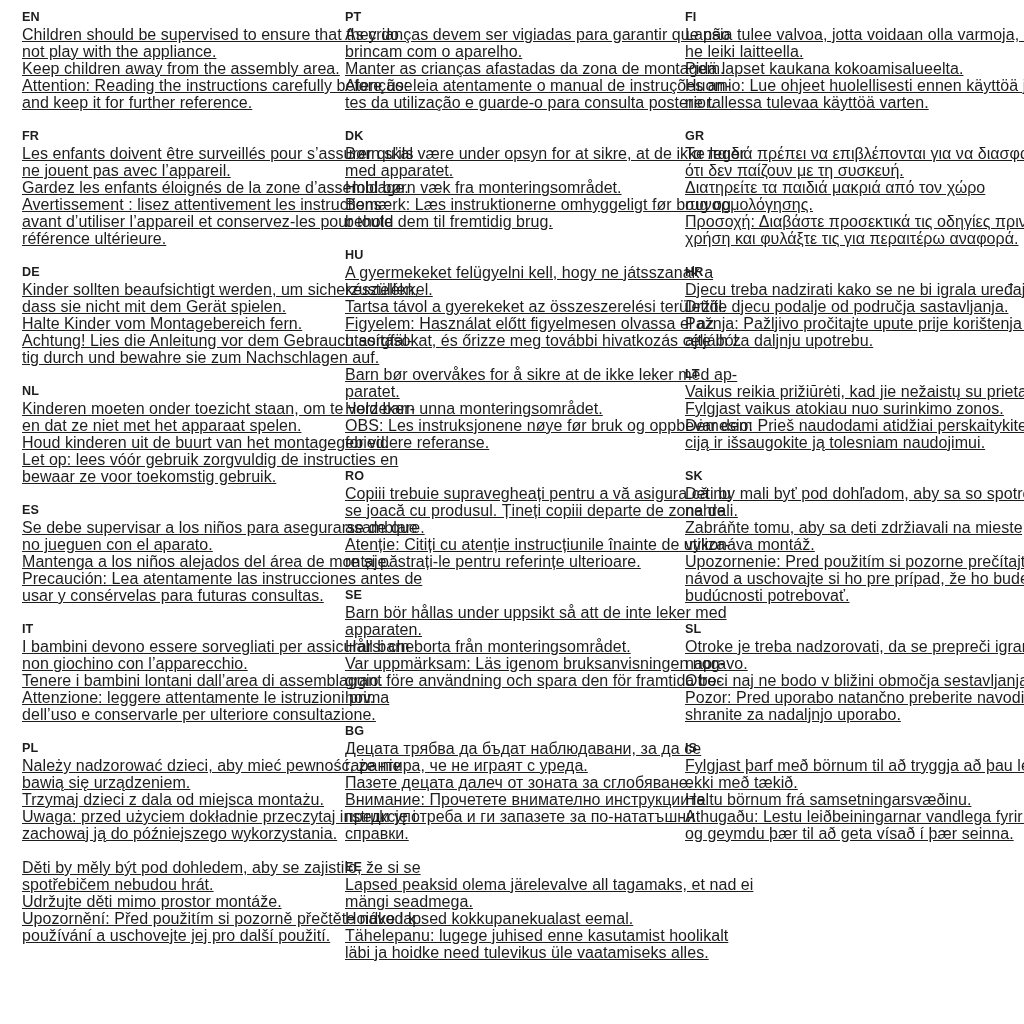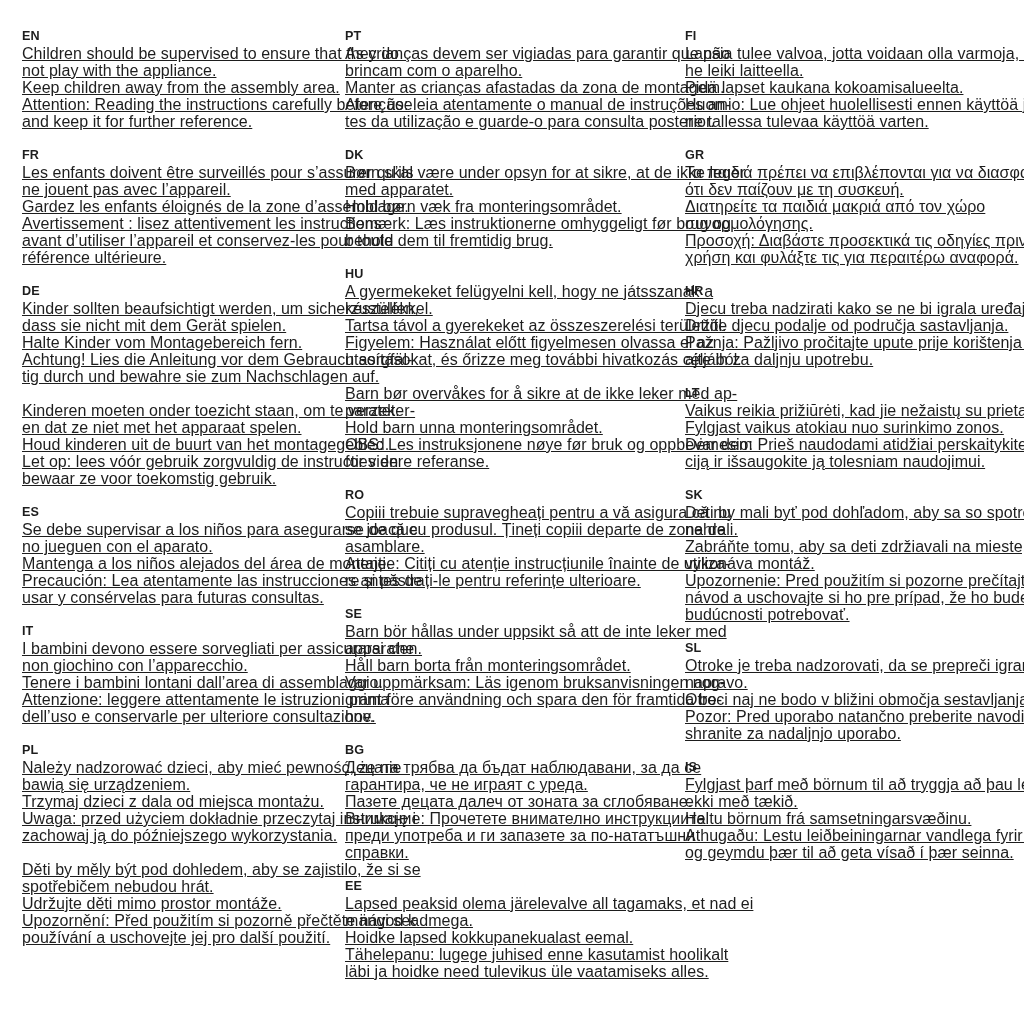--- a/index.html
+++ b/index.html
@@ -11,21 +11,21 @@
     width: 1024px;
     height: 1024px;
     font-family: "Liberation Sans", sans-serif;
     color: #1d1d1d;
     overflow: hidden;
   }
   .page {
     box-sizing: border-box;
     width: 1024px;
     height: 788px;
-    padding: 28px 18px 0 22px;
+    padding: 9px 18px 0 22px;
     display: grid;
     grid-template-columns: 323px 340px 1fr;
     align-content: start;
   }
   .column {
     min-width: 0;
   }
   .section {
     margin: 0 0 17px 0;
   }
@@ -71,20 +71,21 @@
   <div class="section">
     <span class="code">DE</span>
     <div class="lines">Kinder sollten beaufsichtigt werden, um sicherzustellen,
 dass sie nicht mit dem Gerät spielen.
 Halte Kinder vom Montagebereich fern.
 Achtung! Lies die Anleitung vor dem Gebrauch sorgfäl-
 tig durch und bewahre sie zum Nachschlagen auf.</div>
   </div>
 
   <div class="section">
+    <span class="code">NL</span>
     <div class="lines">Kinderen moeten onder toezicht staan, om te verzeker-
 en dat ze niet met het apparaat spelen.
 Houd kinderen uit de buurt van het montagegebied.
 Let op: lees vóór gebruik zorgvuldig de instructies en
 bewaar ze voor toekomstig gebruik.</div>
   </div>
 
   <div class="section">
     <span class="code">ES</span>
     <div class="lines">Se debe supervisar a los niños para asegurarse de que

